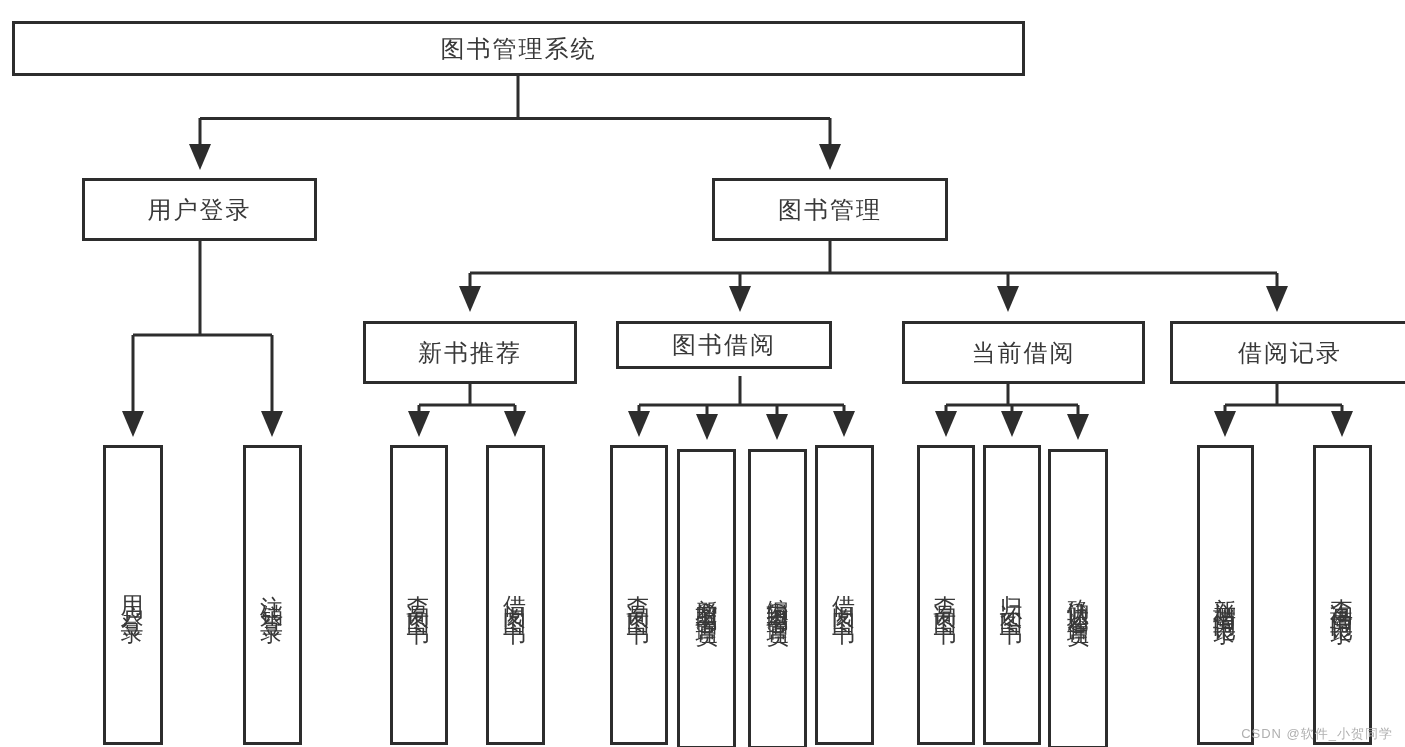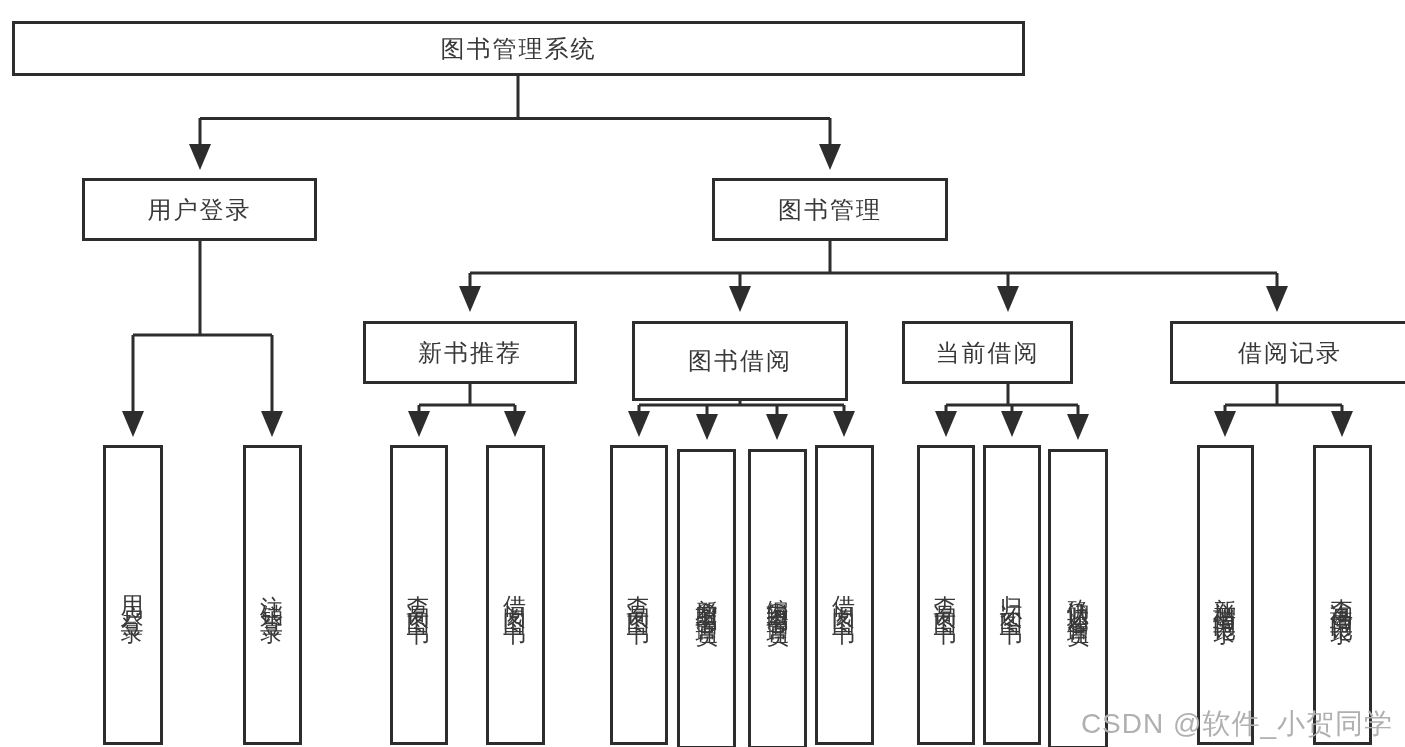--- a/index.html
+++ b/index.html
@@ -40,21 +40,21 @@
     font-size: 23px;
     white-space: nowrap;
   }
   .s4 { letter-spacing: 9px; }
   .s6 { letter-spacing: 5px; }
   .s9 { letter-spacing: 4px; font-size: 22px; }
   .watermark {
     position: absolute;
     right: 12px;
     bottom: 4px;
-    font-size: 28px;
+    font-size: 13px;
     letter-spacing: 1px;
     color: #b0b0b0;
     z-index: 5;
     white-space: nowrap;
   }
 </style>
 </head>
 <body>
 
 <div class="canvas">
@@ -106,24 +106,24 @@
   <div class="node" style="left:82px;top:170px;width:235px;height:63px">
     <span class="htext">用户登录</span>
   </div>
   <div class="node" style="left:712px;top:170px;width:236px;height:63px">
     <span class="htext">图书管理</span>
   </div>
 
   <div class="node" style="left:363px;top:313px;width:214px;height:63px">
     <span class="htext">新书推荐</span>
   </div>
-  <div class="node" style="left:632px;top:313px;width:216px;height:80px">
+  <div class="node" style="left:616px;top:313px;width:216px;height:48px">
     <span class="htext">图书借阅</span>
   </div>
-  <div class="node" style="left:902px;top:313px;width:171px;height:63px">
+  <div class="node" style="left:902px;top:313px;width:243px;height:63px">
     <span class="htext">当前借阅</span>
   </div>
   <div class="node" style="left:1170px;top:313px;width:240px;height:63px">
     <span class="htext">借阅记录</span>
   </div>
 
   <div class="node" style="left:103px;top:437px;width:60px;height:300px">
     <span class="vtext s4">用户登录</span>
   </div>
   <div class="node" style="left:243px;top:437px;width:59px;height:300px">

